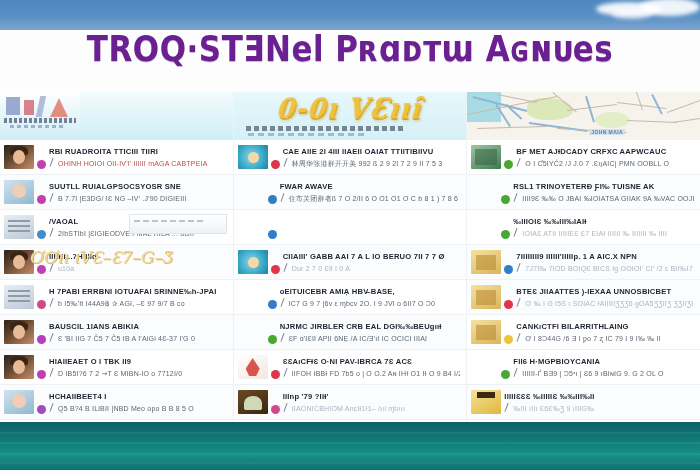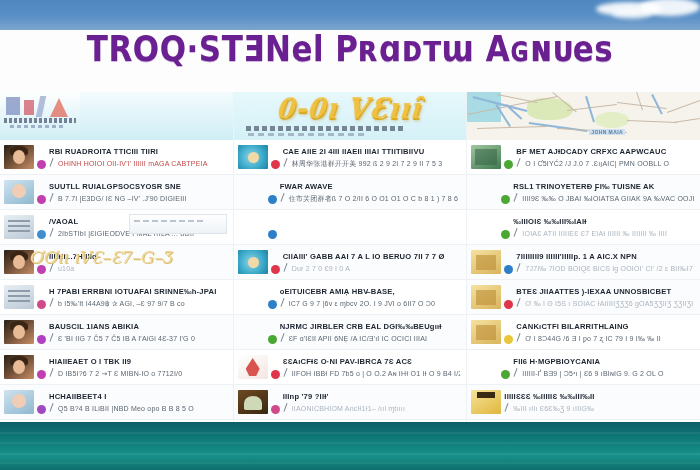--- a/index.html
+++ b/index.html
@@ -344,21 +344,21 @@
         <div class="gold-rule"></div>
         <div class="gold-rule2"></div>
       </div>
       <div class="list" id="list-1">
           <div class="row">
             <div class="thumb teal">
               <i class="c"></i>
             </div>
             <span class="bullet" style="background: rgb(224, 52, 74);"></span>
             <div class="rowtext">
-              <div class="rtitle">CAE AIIE 2I 4III IIAEII IIIAI  TTIITIBIIVU</div>
+              <div class="rtitle">CAE AIIE 2I 4III IIAEII OAIAT  TTIITIBIIVU</div>
               <div class="rsub"><span class="slash"></span>林周华张港群开开美 992 ß 2 9 2I 7 2 9 II 7 5 3</div>
             </div>
           </div>
           <div class="row alt">
             <div style="flex: 0 0 30px;"></div>
             <span class="bullet" style="background: rgb(47, 127, 200);"></span>
             <div class="rowtext">
               <div class="rtitle">FWAR AWAVE</div>
               <div class="rsub"><span class="slash"></span>住市芺团群者ß  7 O 2/II 6 O O1 O1 O C b  8 1 ) 7 8 6 0</div>
             </div>

